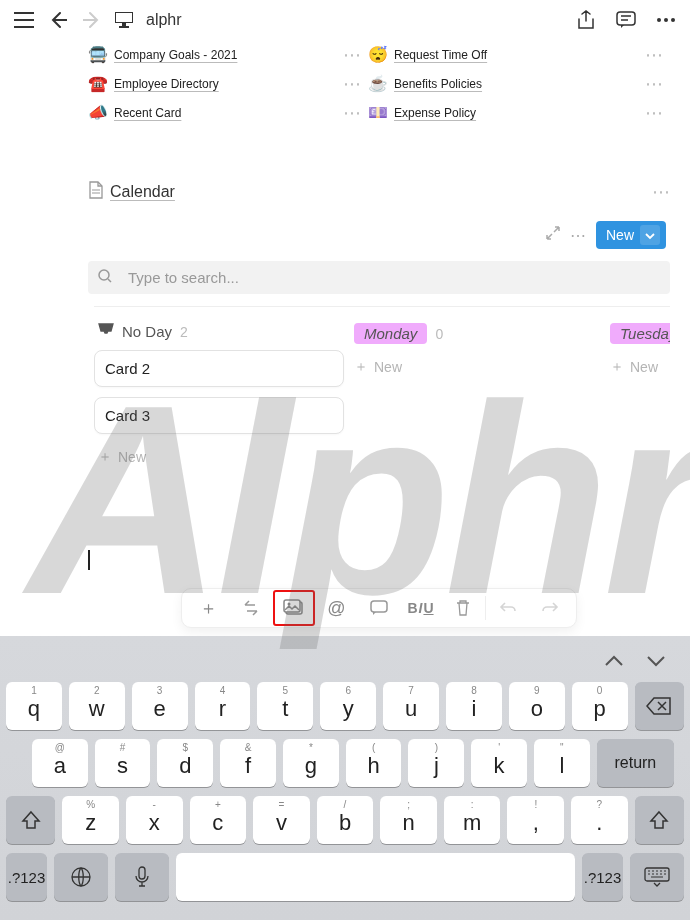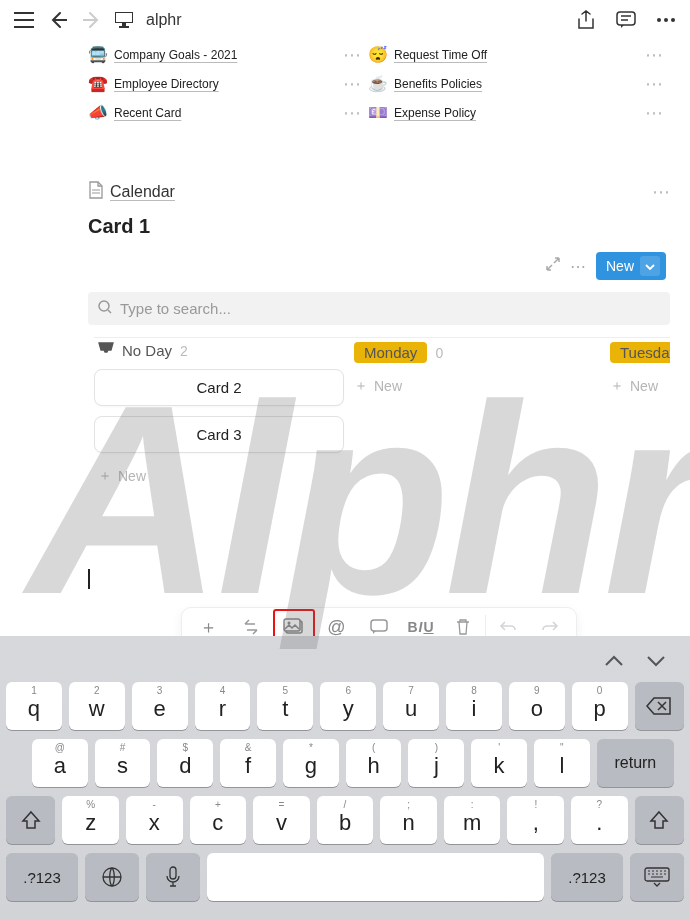--- a/index.html
+++ b/index.html
@@ -21,27 +21,27 @@
     .section-spacer { height: 50px; }
     .calendar-header { display: flex; align-items: center; position: relative; padding: 4px 0; }
     .doc-icon { margin-right: 6px; color: #888; }
     .calendar-title { font-size: 16px; text-decoration: underline; text-decoration-color: #bbb; text-underline-offset: 3px; color: #333; }
     .calendar-more { margin-left: auto; color: #bbb; font-size: 18px; }
     .card-h1 { font-size: 20px; font-weight: 600; margin-top: 8px; }
     .toolbar-row { display: flex; align-items: center; justify-content: flex-end; gap: 10px; margin-top: 14px; padding-right: 4px; }
     .toolbar-row .expand-icon, .toolbar-row .more-icon { color: #aaa; }
     .new-btn { background: #2f93e0; color: #fff; border-radius: 4px; font-size: 14px; font-weight: 500; padding: 4px 6px 4px 10px; display: inline-flex; align-items: center; gap: 6px; }
     .new-btn .caret { background: rgba(255,255,255,0.15); padding: 2px 5px; border-radius: 3px; }
-    .search-box { margin-top: 12px; background: #f2f2f2; border-radius: 4px; padding: 8px 10px; display: flex; align-items: center; gap: 8px; color: #999; font-size: 15px; }
-    .board-row { display: flex; margin-top: 12px; border-top: 1px solid #eee; overflow: hidden; margin-left: 6px; text-align: center; }
+    .search-box { margin-top: 12px; background: #f2f2f2; border-radius: 4px; padding: 8px 10px; display: flex; align-items: center; gap: 16px; color: #999; font-size: 15px; }
+    .board-row { display: flex; margin-top: 12px; border-top: 1px solid #eee; padding-top: 12px; overflow: hidden; margin-left: 6px; }
     .board-col { width: 250px; flex-shrink: 0; margin-right: 6px; }
     .col-header { display: flex; align-items: center; gap: 8px; padding: 4px 4px 10px 4px; font-size: 15px; }
     .col-header .count { color: #bbb; font-size: 14px; }
     .col-title { color: #555; }
-    .col-title.pill { background: #eab308; color: #555; padding: 2px 10px; border-radius: 4px; }
+    .col-title.pill { background: #f0abfc; color: #555; padding: 2px 10px; border-radius: 4px; font-style: italic; }
     .card { background: #fff; border: 1px solid #e2e2e2; border-radius: 8px; padding: 9px 10px; margin-bottom: 10px; font-size: 15px; box-shadow: 0 1px 2px rgba(0,0,0,0.03); }
     .col-new { color: #b5b5b5; font-size: 14px; display: flex; align-items: center; gap: 6px; padding: 4px; }
     .cursor-area { margin-top: 80px; padding-left: 0; }
     .cursor-bar { width: 2px; height: 20px; background: #222; }
     .action-bar { display: flex; align-items: center; justify-content: center; gap: 2px; margin: 18px auto 0; background: #fff; border: 1px solid #eee; border-radius: 10px; width: 396px; height: 40px; box-shadow: 0 4px 12px rgba(0,0,0,0.06); }
     .ab-item { width: 40px; height: 40px; display: flex; align-items: center; justify-content: center; color: #888; font-size: 18px; }
     .ab-highlight { border: 2.5px solid #e11; border-radius: 3px; width: 42px; height: 36px; }
     .ab-sep { width: 1px; height: 24px; background: #eee; }
     .ab-item.disabled { color: #d5d5d5; }
     .keyboard { position: absolute; left: 0; right: 0; bottom: 0; height: 284px; background: linear-gradient(#d6d8dc,#d1d3d7); padding-top: 6px; }
@@ -49,21 +49,21 @@
     .kb-row { display: flex; gap: 7px; padding: 0 6px; margin-bottom: 9px; justify-content: center; }
     .key { background: #fff; border-radius: 6px; box-shadow: 0 1px 0 rgba(0,0,0,0.3); height: 48px; display: flex; flex-direction: column; align-items: center; justify-content: center; position: relative; color: #222; }
     .key .sub { position: absolute; top: 3px; font-size: 10px; color: #888; }
     .key .main { font-size: 22px; margin-top: 6px; }
     .key-wide1 { width: 61px; }
     .key-wide2 { width: 62px; }
     .key-special { background: #b8bbc1; text-align: center; }
     .key-return { width: 86px; font-size: 16px; }
     .key-shift { width: 54px; }
     .key-backspace { width: 54px; }
-    .key-123 { width: 72px; font-size: 15px; }
+    .key-123 { width: 41px; font-size: 15px; }
     .key-globe, .key-mic, .key-hide { width: 54px; }
     .key-space { flex: 1; }
     .kb-row.r2 { padding: 0 16px 0 32px; }
     .watermark { position: absolute; left: 0; right: 0; top: 0; bottom: 0; pointer-events: none; display: flex; align-items: center; justify-content: center; overflow: hidden; }
     .watermark-text { font-size: 270px; font-weight: 700; color: rgba(100,100,100,0.25); font-style: italic; letter-spacing: -6px; transform: translate(20px,40px); }
   </style>
 </head>
 <body>
 
 <div class="topbar">
@@ -158,21 +158,20 @@
     <span class="doc-icon">
       <svg width="16" height="18" viewBox="0 0 16 18">
           <path d="M2 1h8l4 4v12H2z" stroke="#999" stroke-width="1.3" fill="none"></path>
           <path d="M10 1v4h4" stroke="#999" stroke-width="1.3" fill="none"></path>
           <path d="M4 9h8M4 12h8" stroke="#999" stroke-width="1"></path>
         </svg>
     </span>
     <span class="calendar-title">Calendar</span>
     <span class="calendar-more">⋯</span>
   </div>
-  <h2 class="card-h1">Card 1</h2>
 
   <div class="toolbar-row">
     <span class="expand-icon">
       <svg width="14" height="14" viewBox="0 0 14 14">
           <path d="M1 13L6 8M13 1L8 6M1 13v-4M1 13h4M13 1v4M13 1h-4" stroke="#aaa" stroke-width="1.5" fill="none"></path>
         </svg>
     </span>
     <span class="more-icon" style="font-size:16px">⋯</span>
     <div class="new-btn">
       <span>New</span>

